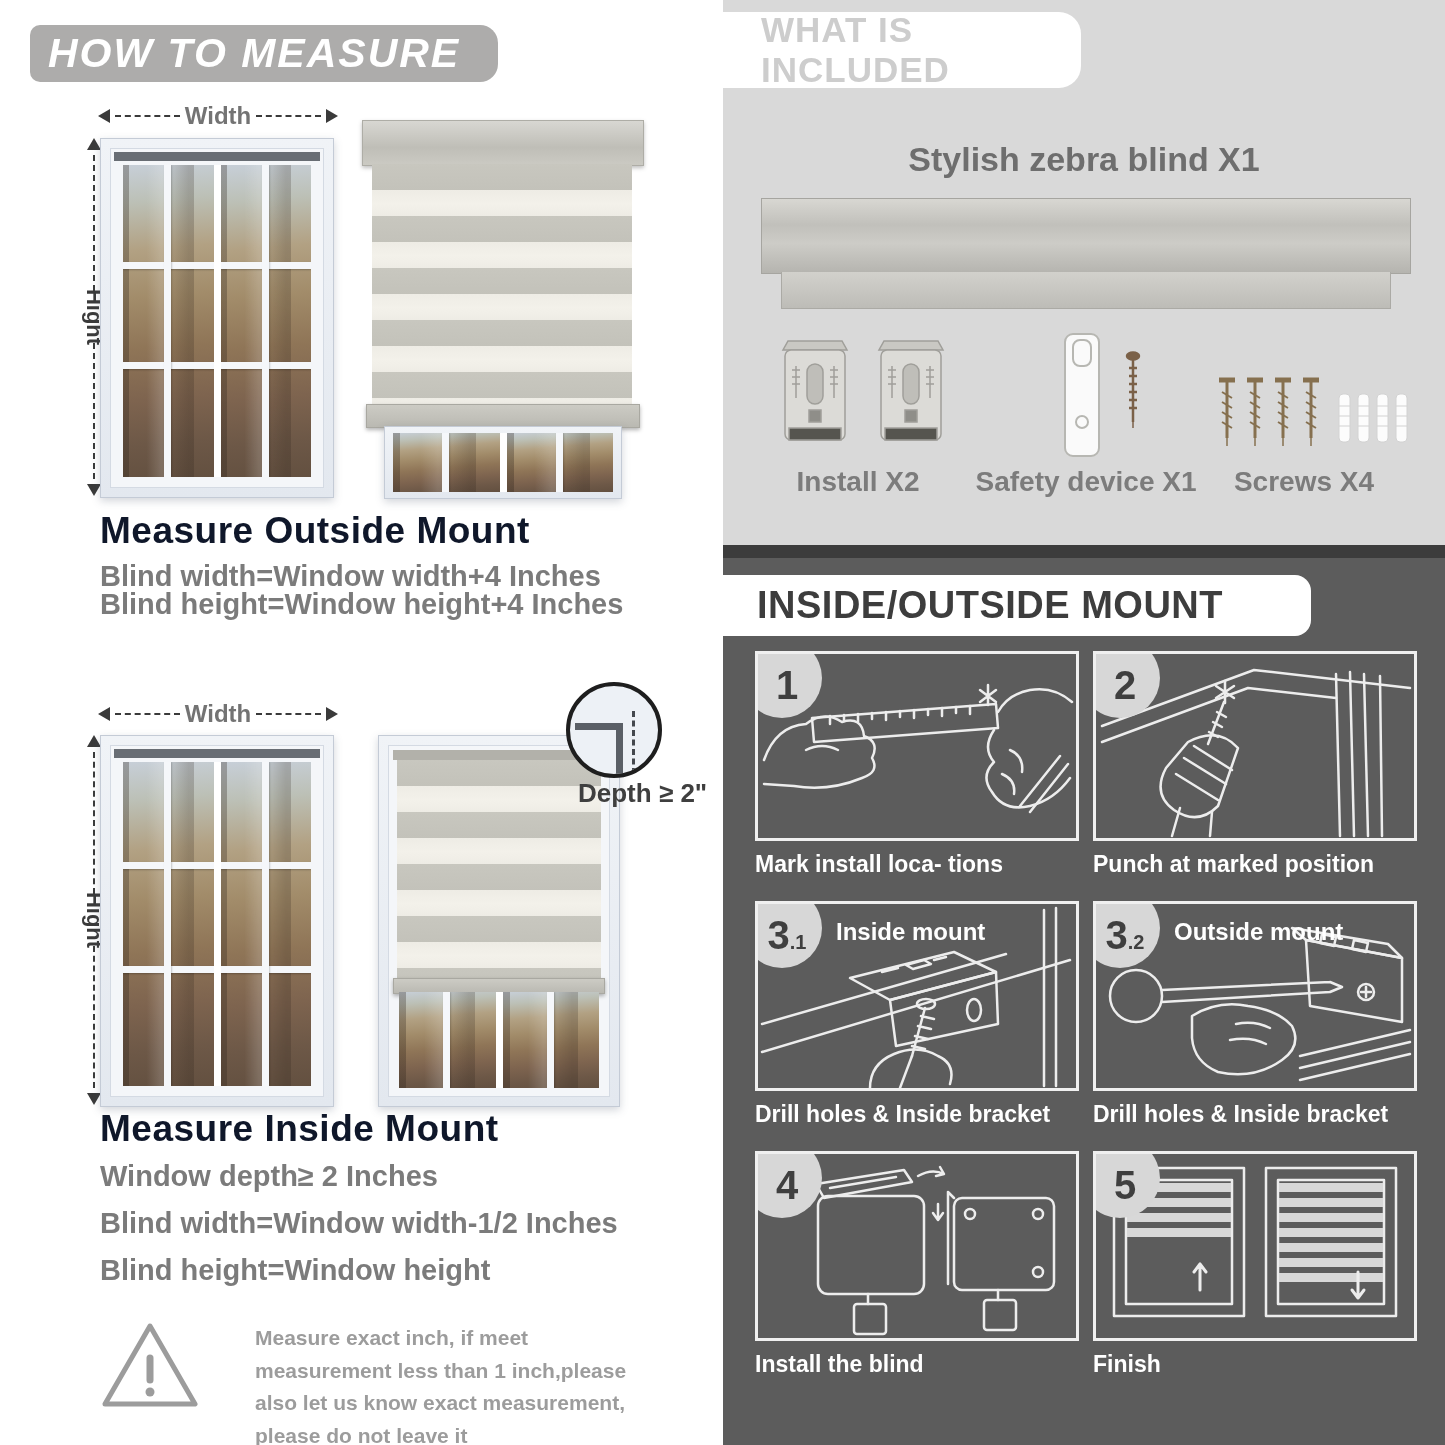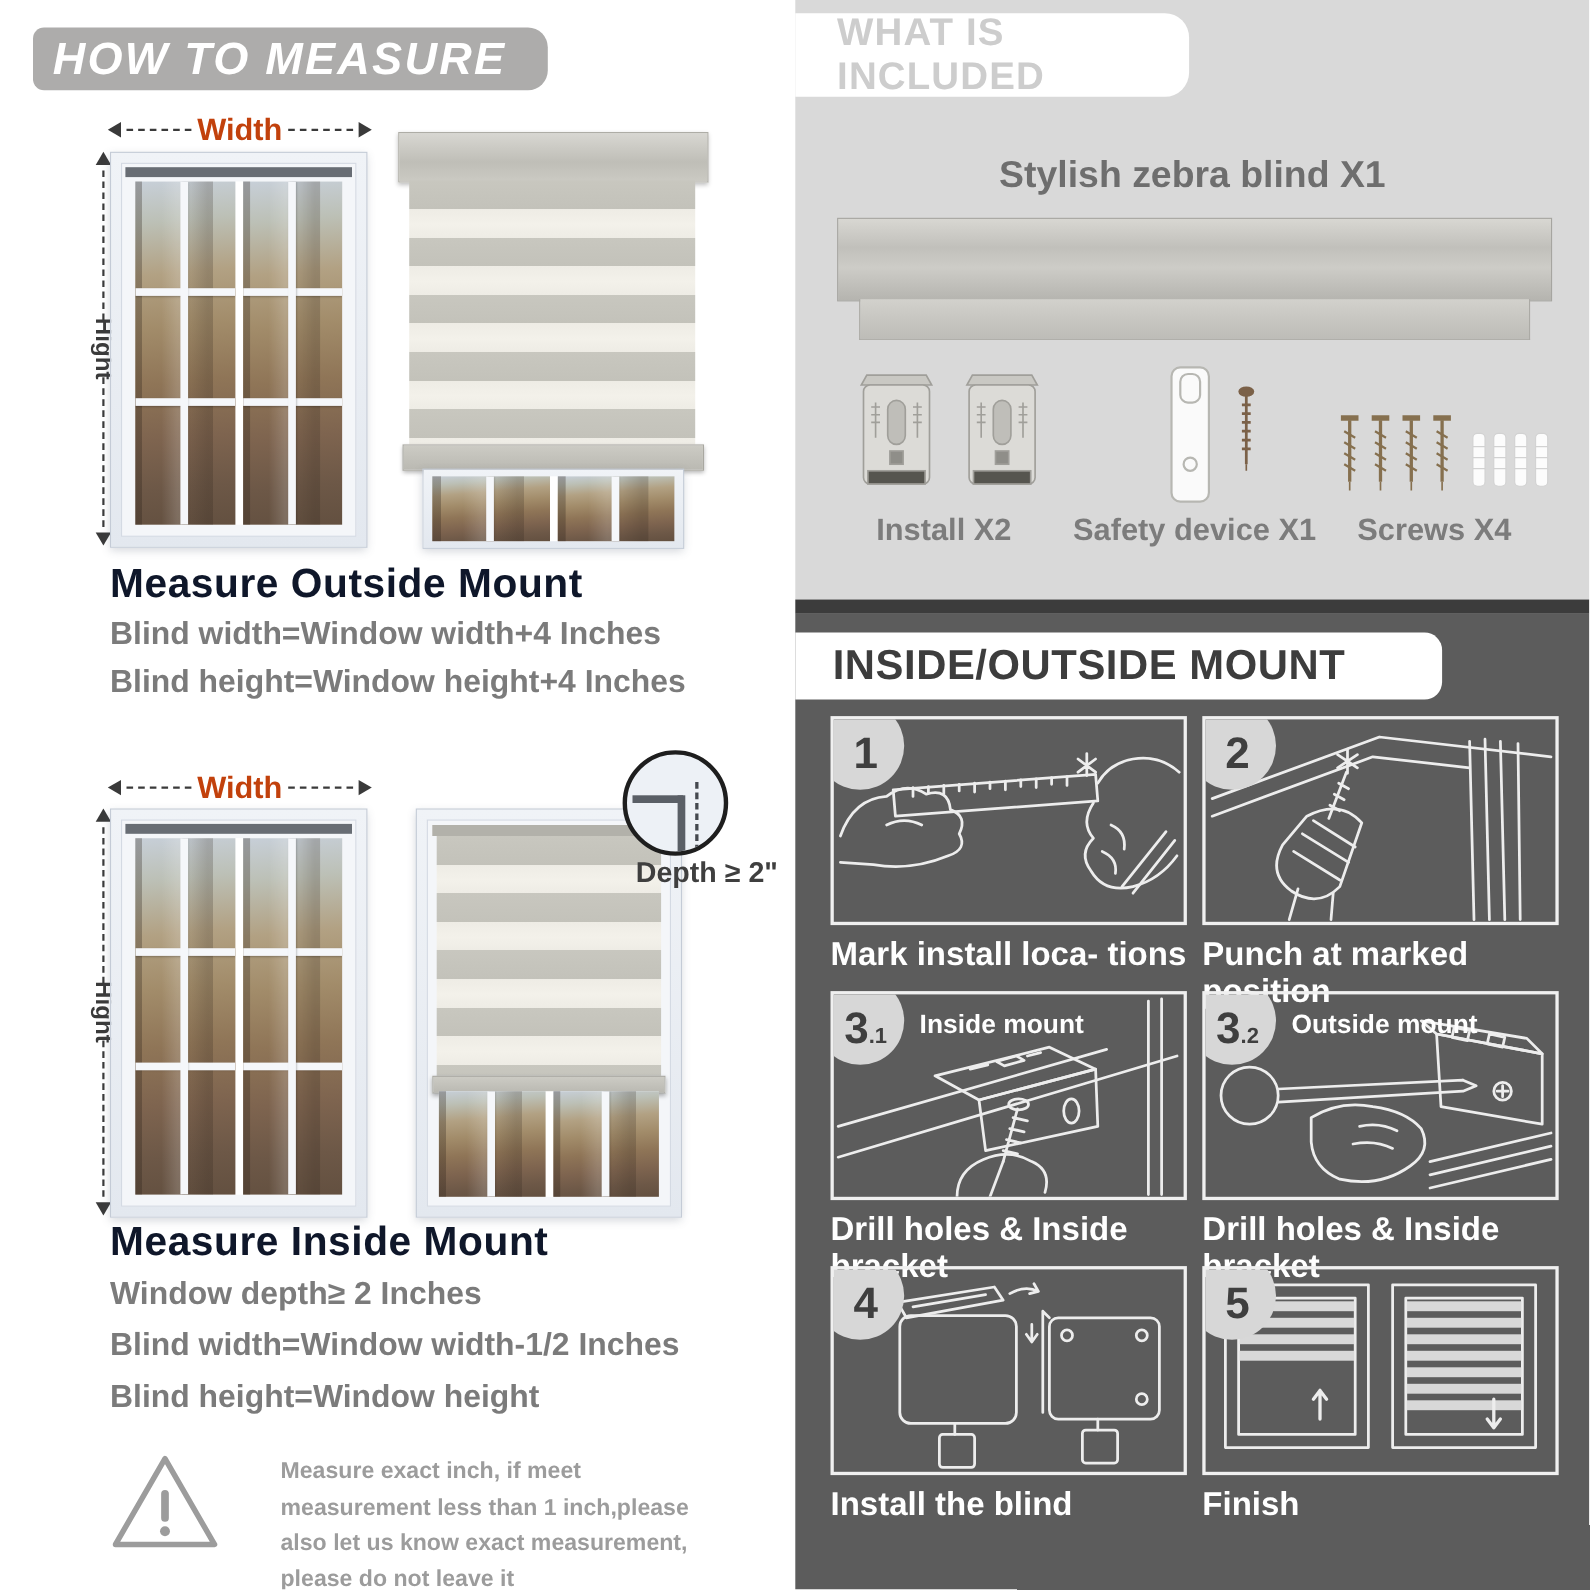--- a/index.html
+++ b/index.html
@@ -6,21 +6,21 @@
   body{font-family:"Liberation Sans",sans-serif;}
   #canvas{position:relative;width:1445px;height:1445px;background:#fff;overflow:hidden;}
   .abs{position:absolute;}
 
   
   #left-header{left:30px;top:25px;width:468px;height:57px;background:#adacab;
     border-radius:10px 18px 18px 10px;display:flex;align-items:center;padding-left:18px;box-sizing:border-box;}
   #left-header span{color:#fff;font-weight:bold;font-size:41px;letter-spacing:2px;font-style:italic;}
 
   
-  .dimw{display:flex;align-items:center;color:#c2410c;font-weight:bold;font-size:28px;}
+  .dimw{display:flex;align-items:center;color:#737373;font-weight:bold;font-size:24px;}
   .dimw .dline{flex:1;height:0;border-top:2px dashed #3a3a3a;margin:0 5px;}
   .ah-l{width:0;height:0;border-top:7px solid transparent;border-bottom:7px solid transparent;border-right:12px solid #3a3a3a;}
   .ah-r{width:0;height:0;border-top:7px solid transparent;border-bottom:7px solid transparent;border-left:12px solid #3a3a3a;}
   .dimh{display:flex;flex-direction:column;align-items:center;color:#3a3a3a;font-weight:bold;font-size:22px;}
   .dimh .dline{flex:1;width:0;border-left:2px dashed #3a3a3a;margin:5px 0;}
   .ah-u{width:0;height:0;border-left:7px solid transparent;border-right:7px solid transparent;border-bottom:12px solid #3a3a3a;}
   .ah-d{width:0;height:0;border-left:7px solid transparent;border-right:7px solid transparent;border-top:12px solid #3a3a3a;}
   .dimh .vlabel{transform:rotate(90deg);white-space:nowrap;margin:8px 0;}
 
   
@@ -67,21 +67,21 @@
     border-radius:0 16px 16px 0;display:flex;align-items:center;padding-left:34px;box-sizing:border-box;}
   #mount-header span{color:#3d3d3d;font-weight:bold;font-size:38px;letter-spacing:.5px;}
 
   .step{position:absolute;width:324px;}
   .imgbox{position:relative;height:190px;border:3px solid #f0f0f0;overflow:hidden;box-sizing:border-box;}
   .badge{position:absolute;top:-16px;left:-16px;width:80px;height:80px;border-radius:50%;background:#d7d7d7;
     display:flex;align-items:center;justify-content:center;padding:14px 0 0 10px;box-sizing:border-box;z-index:3;}
   .badge .num{font-size:40px;font-weight:bold;color:#3f3f3f;line-height:1;}
   .badge .sub{font-size:20px;font-weight:bold;color:#3f3f3f;align-self:flex-end;margin-bottom:14px;}
   .pic-title{position:absolute;left:78px;top:14px;color:#fff;font-weight:bold;font-size:24px;z-index:3;}
-  .caption{margin-top:10px;color:#fff;font-weight:bold;font-size:30px;}
+  .caption{margin-top:10px;color:#fff;font-weight:bold;font-size:23px;}
   .lineart{width:100%;height:100%;display:block;}
 </style>
 </head>
 <body>
 
 <div id="canvas">
 
   <div class="abs" id="left-header">
     <span>HOW TO MEASURE</span>
   </div>
@@ -130,21 +130,21 @@
           </div>
         <div class="door photo">
             <div class="mv" style="left:calc(50% - 4px)"></div>
           </div>
       </div>
     </div>
   </div>
 
   <div class="abs h-measure" style="left:100px;top:510px;">Measure Outside Mount</div>
   <div class="abs p-measure" style="left:100px;top:560px;">Blind width=Window width+4 Inches</div>
-  <div class="abs p-measure" style="left:100px;top:604px;">Blind height=Window height+4 Inches</div>
+  <div class="abs p-measure" style="left:100px;top:588px;">Blind height=Window height+4 Inches</div>
 
   <div class="abs dimw" style="left:98px;top:700px;width:240px;">
     <span class="ah-l"></span>
     <span class="dline"></span>
     <span>Width</span>
     <span class="dline"></span>
     <span class="ah-r"></span>
   </div>
   <div class="abs dimh" style="left:66px;top:735px;height:370px;">
     <span class="ah-u"></span>

